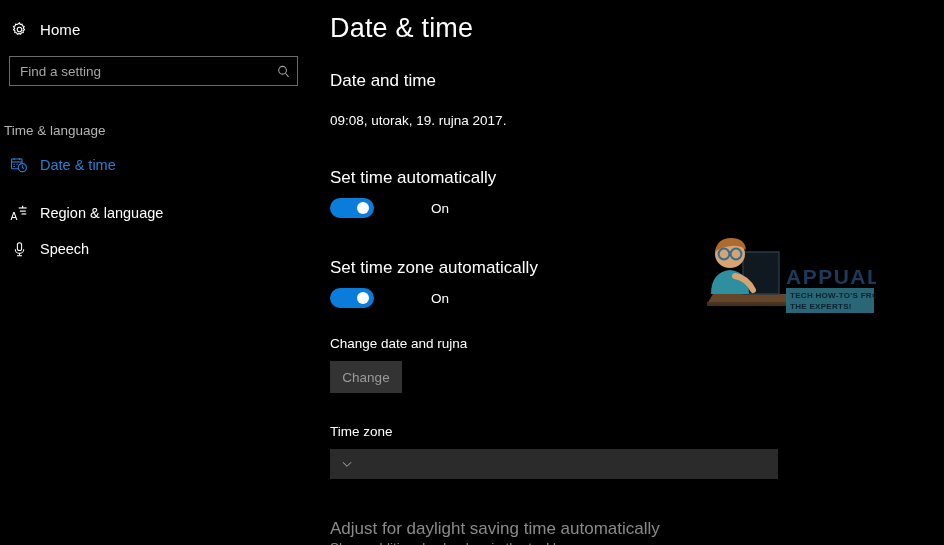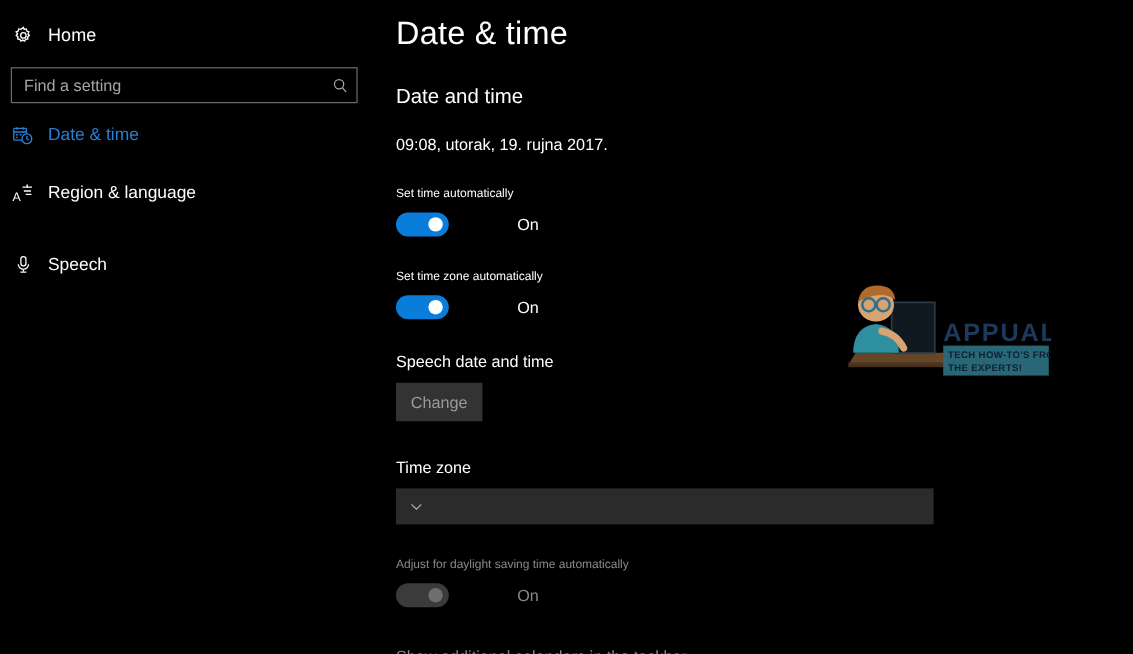--- a/index.html
+++ b/index.html
@@ -110,21 +110,21 @@
   }
   .nav-item .nav-label {
     font-size: 14.5px;
     color: #ffffff;
     margin-left: 6px;
   }
   .nav-item.active .nav-icon,
   .nav-item.active .nav-label { color: #2a7fd4; }
   .nav-item#nav-date { margin-top: 11px; }
   .nav-item#nav-region { margin-top: 16px; }
-  .nav-item#nav-speech { margin-top: 20px; align-items: flex-end; }
+  .nav-item#nav-speech { margin-top: 4px; }
 
   
   .main {
     flex: 1;
     position: relative;
     padding-left: 22px;
     background: #000000;
   }
 
   .page-title {
@@ -142,23 +142,23 @@
     margin-top: 27px;
   }
 
   .current-datetime {
     font-size: 13.5px;
     color: #ffffff;
     margin-top: 22px;
   }
 
   .setting-label {
-    font-size: 10px;
-    color: #ffffff;
-    margin-top: 28px;
+    font-size: 17px;
+    color: #ffffff;
+    margin-top: 40px;
   }
   .setting-label.dim { color: #8a8a8a; }
 
   .toggle-row {
     display: flex;
     align-items: center;
     margin-top: 10px;
     gap: 37px;
   }
   .toggle {
@@ -280,20 +280,21 @@
     <div class="search-wrap">
       <input class="search-input" type="text" placeholder="Find a setting" style="">
       <span class="search-icon">
         <svg width="15" height="15" viewBox="0 0 24 24" fill="none" stroke="currentColor" stroke-width="1.7">
           <circle cx="10.5" cy="10" r="6.2"></circle>
           <line x1="15.2" y1="14.8" x2="20" y2="20.5"></line>
         </svg>
       </span>
     </div>
 
+    <div class="section-title">Time &amp; language</div>
 
     <div class="nav-item active" id="nav-date">
       <span class="nav-icon">
         <svg width="18" height="18" viewBox="0 0 24 24" fill="none" stroke="currentColor" stroke-width="1.5">
           <rect x="2" y="4" width="14" height="13" rx="1"></rect>
           <line x1="2" y1="8" x2="16" y2="8"></line>
           <line x1="5.5" y1="2.6" x2="5.5" y2="5.4"></line>
           <line x1="12.5" y1="2.6" x2="12.5" y2="5.4"></line>
           <line x1="4.5" y1="11" x2="6.5" y2="11"></line>
           <line x1="8.5" y1="11" x2="10.5" y2="11"></line>
@@ -349,21 +350,21 @@
     </div>
 
     <div class="setting-label">Set time zone automatically</div>
     <div class="toggle-row">
       <div class="toggle">
         <span class="knob"></span>
       </div>
       <span class="toggle-state">On</span>
     </div>
 
-    <div class="change-label">Speech date and time</div>
+    <div class="change-label">Change date and rujna</div>
     <button class="btn-change" disabled="">Change</button>
 
     <div class="tz-label">Time zone</div>
     <div class="dropdown">
       <span class="dd-chevron">
         <svg width="14" height="14" viewBox="0 0 24 24" fill="none" stroke="currentColor" stroke-width="1.7">
           <polyline points="5,9 12,16 19,9"></polyline>
         </svg>
       </span>
     </div>

